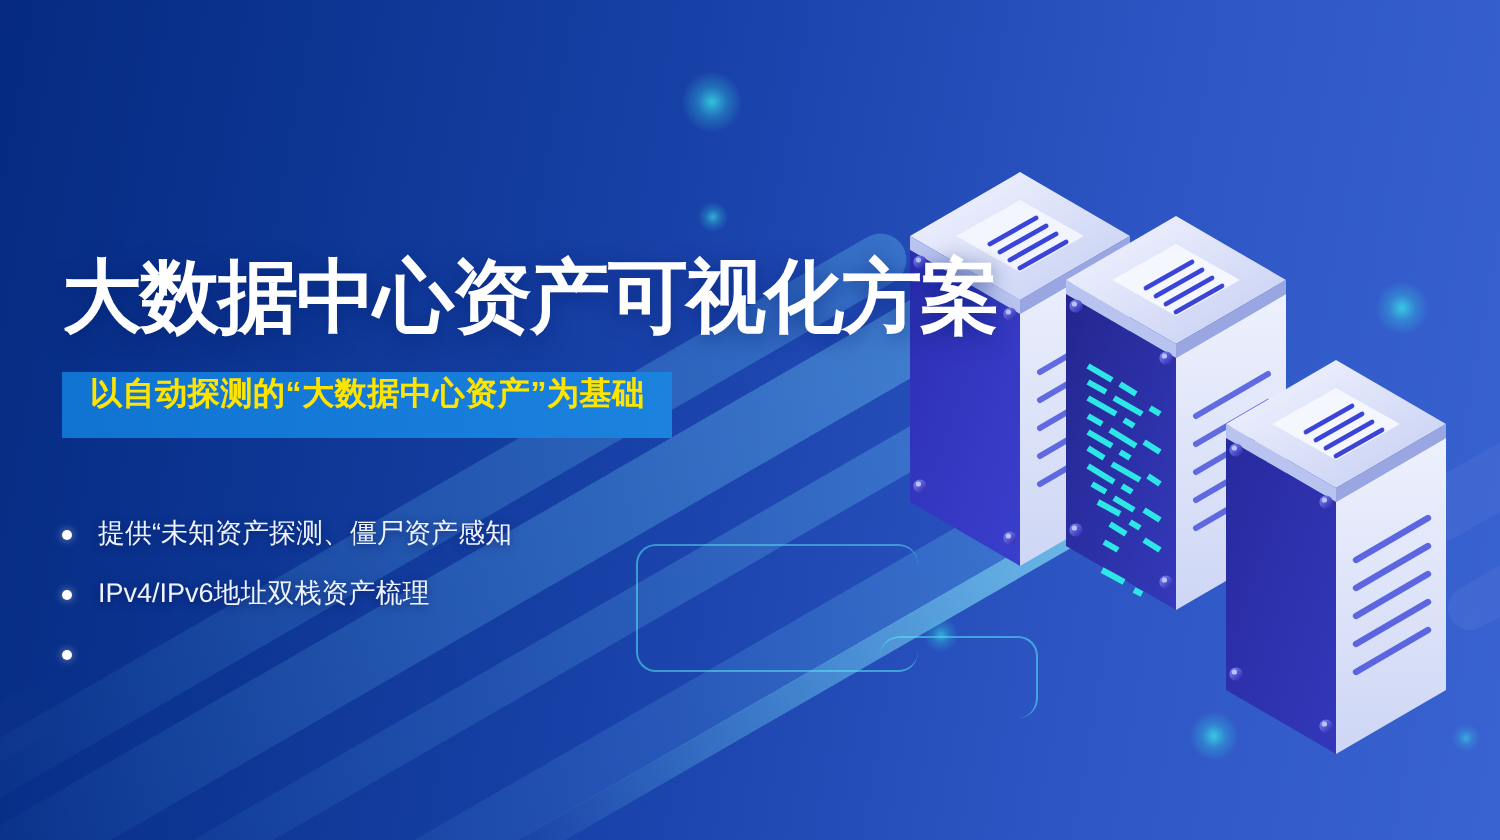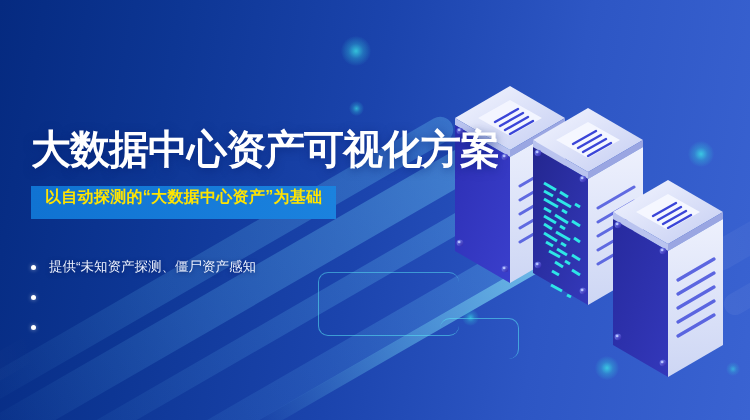--- a/index.html
+++ b/index.html
@@ -276,19 +276,20 @@
     <span>以自动探测的“大数据中心资产”为基础</span>
   </div>
 
   <div id="bullets">
     <div class="bullet-row">
       <span class="bullet-dot"></span>
       <span class="bullet-text">提供“未知资产探测、僵尸资产感知</span>
     </div>
     <div class="bullet-row">
       <span class="bullet-dot"></span>
+      <span class="bullet-text">IPv4/IPv6地址双栈资产梳理</span>
     </div>
     <div class="bullet-row">
       <span class="bullet-dot"></span>
     </div>
   </div>
 
 </div>
 
 </body></html>

